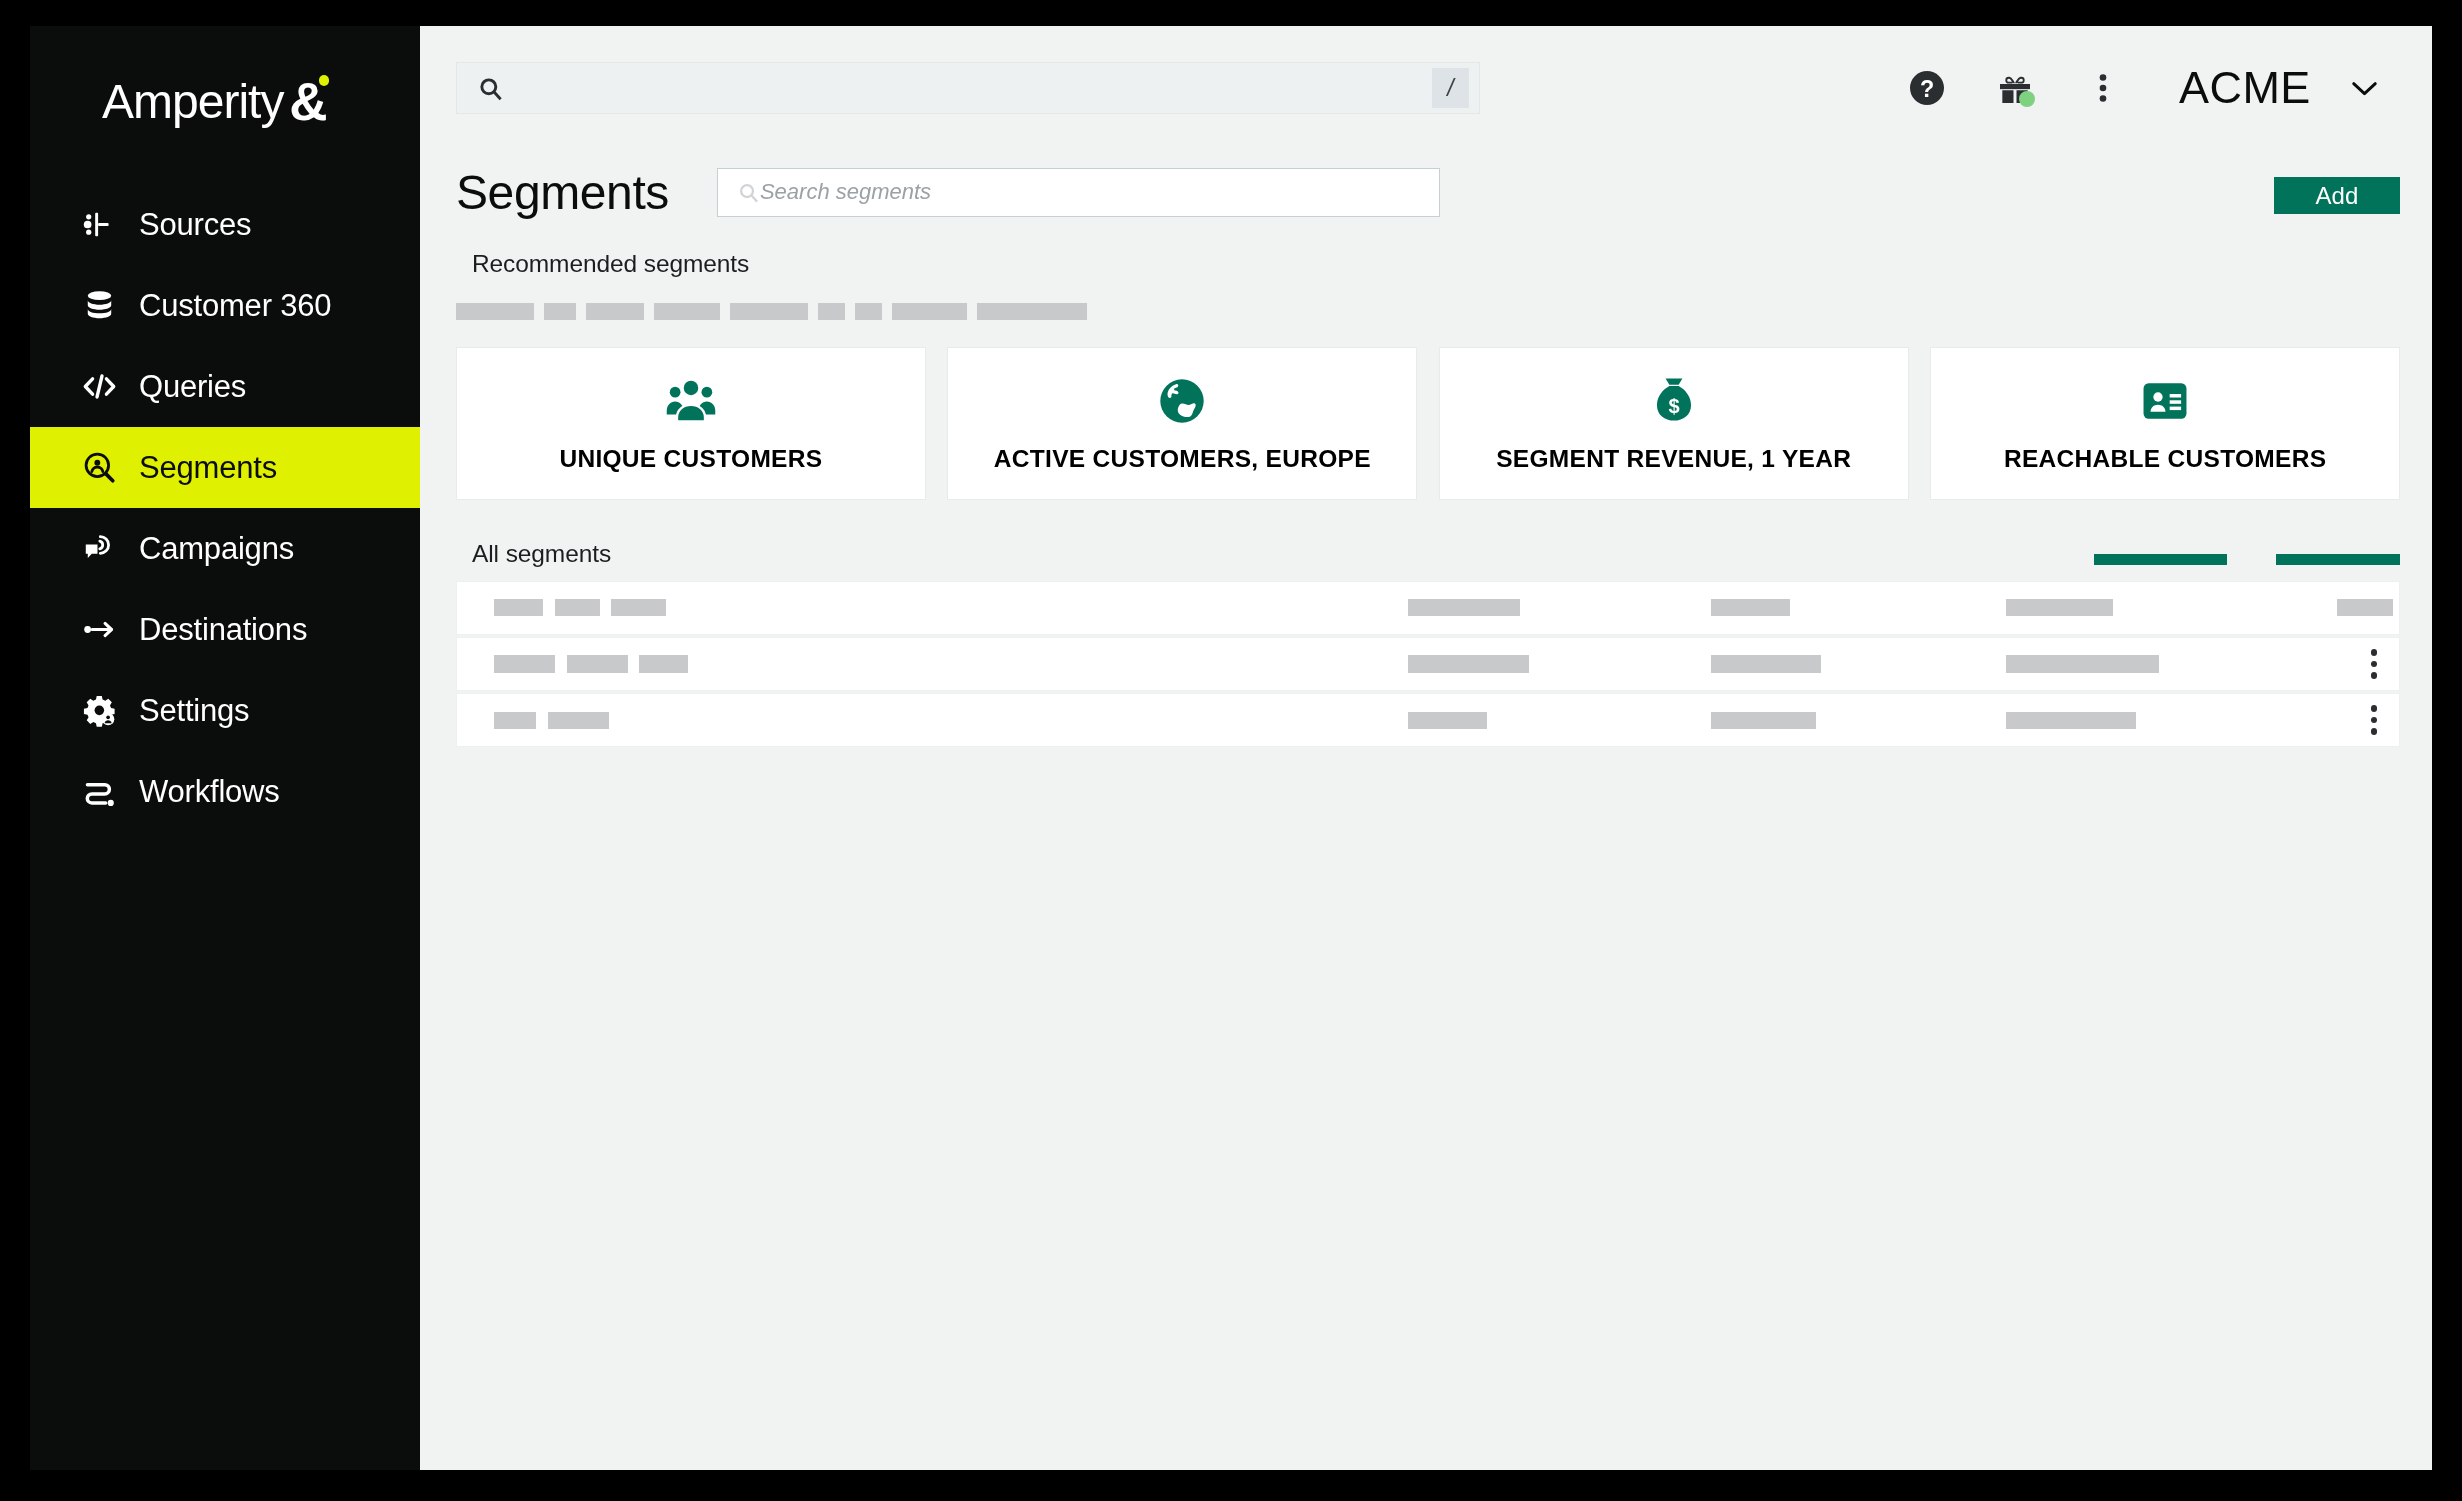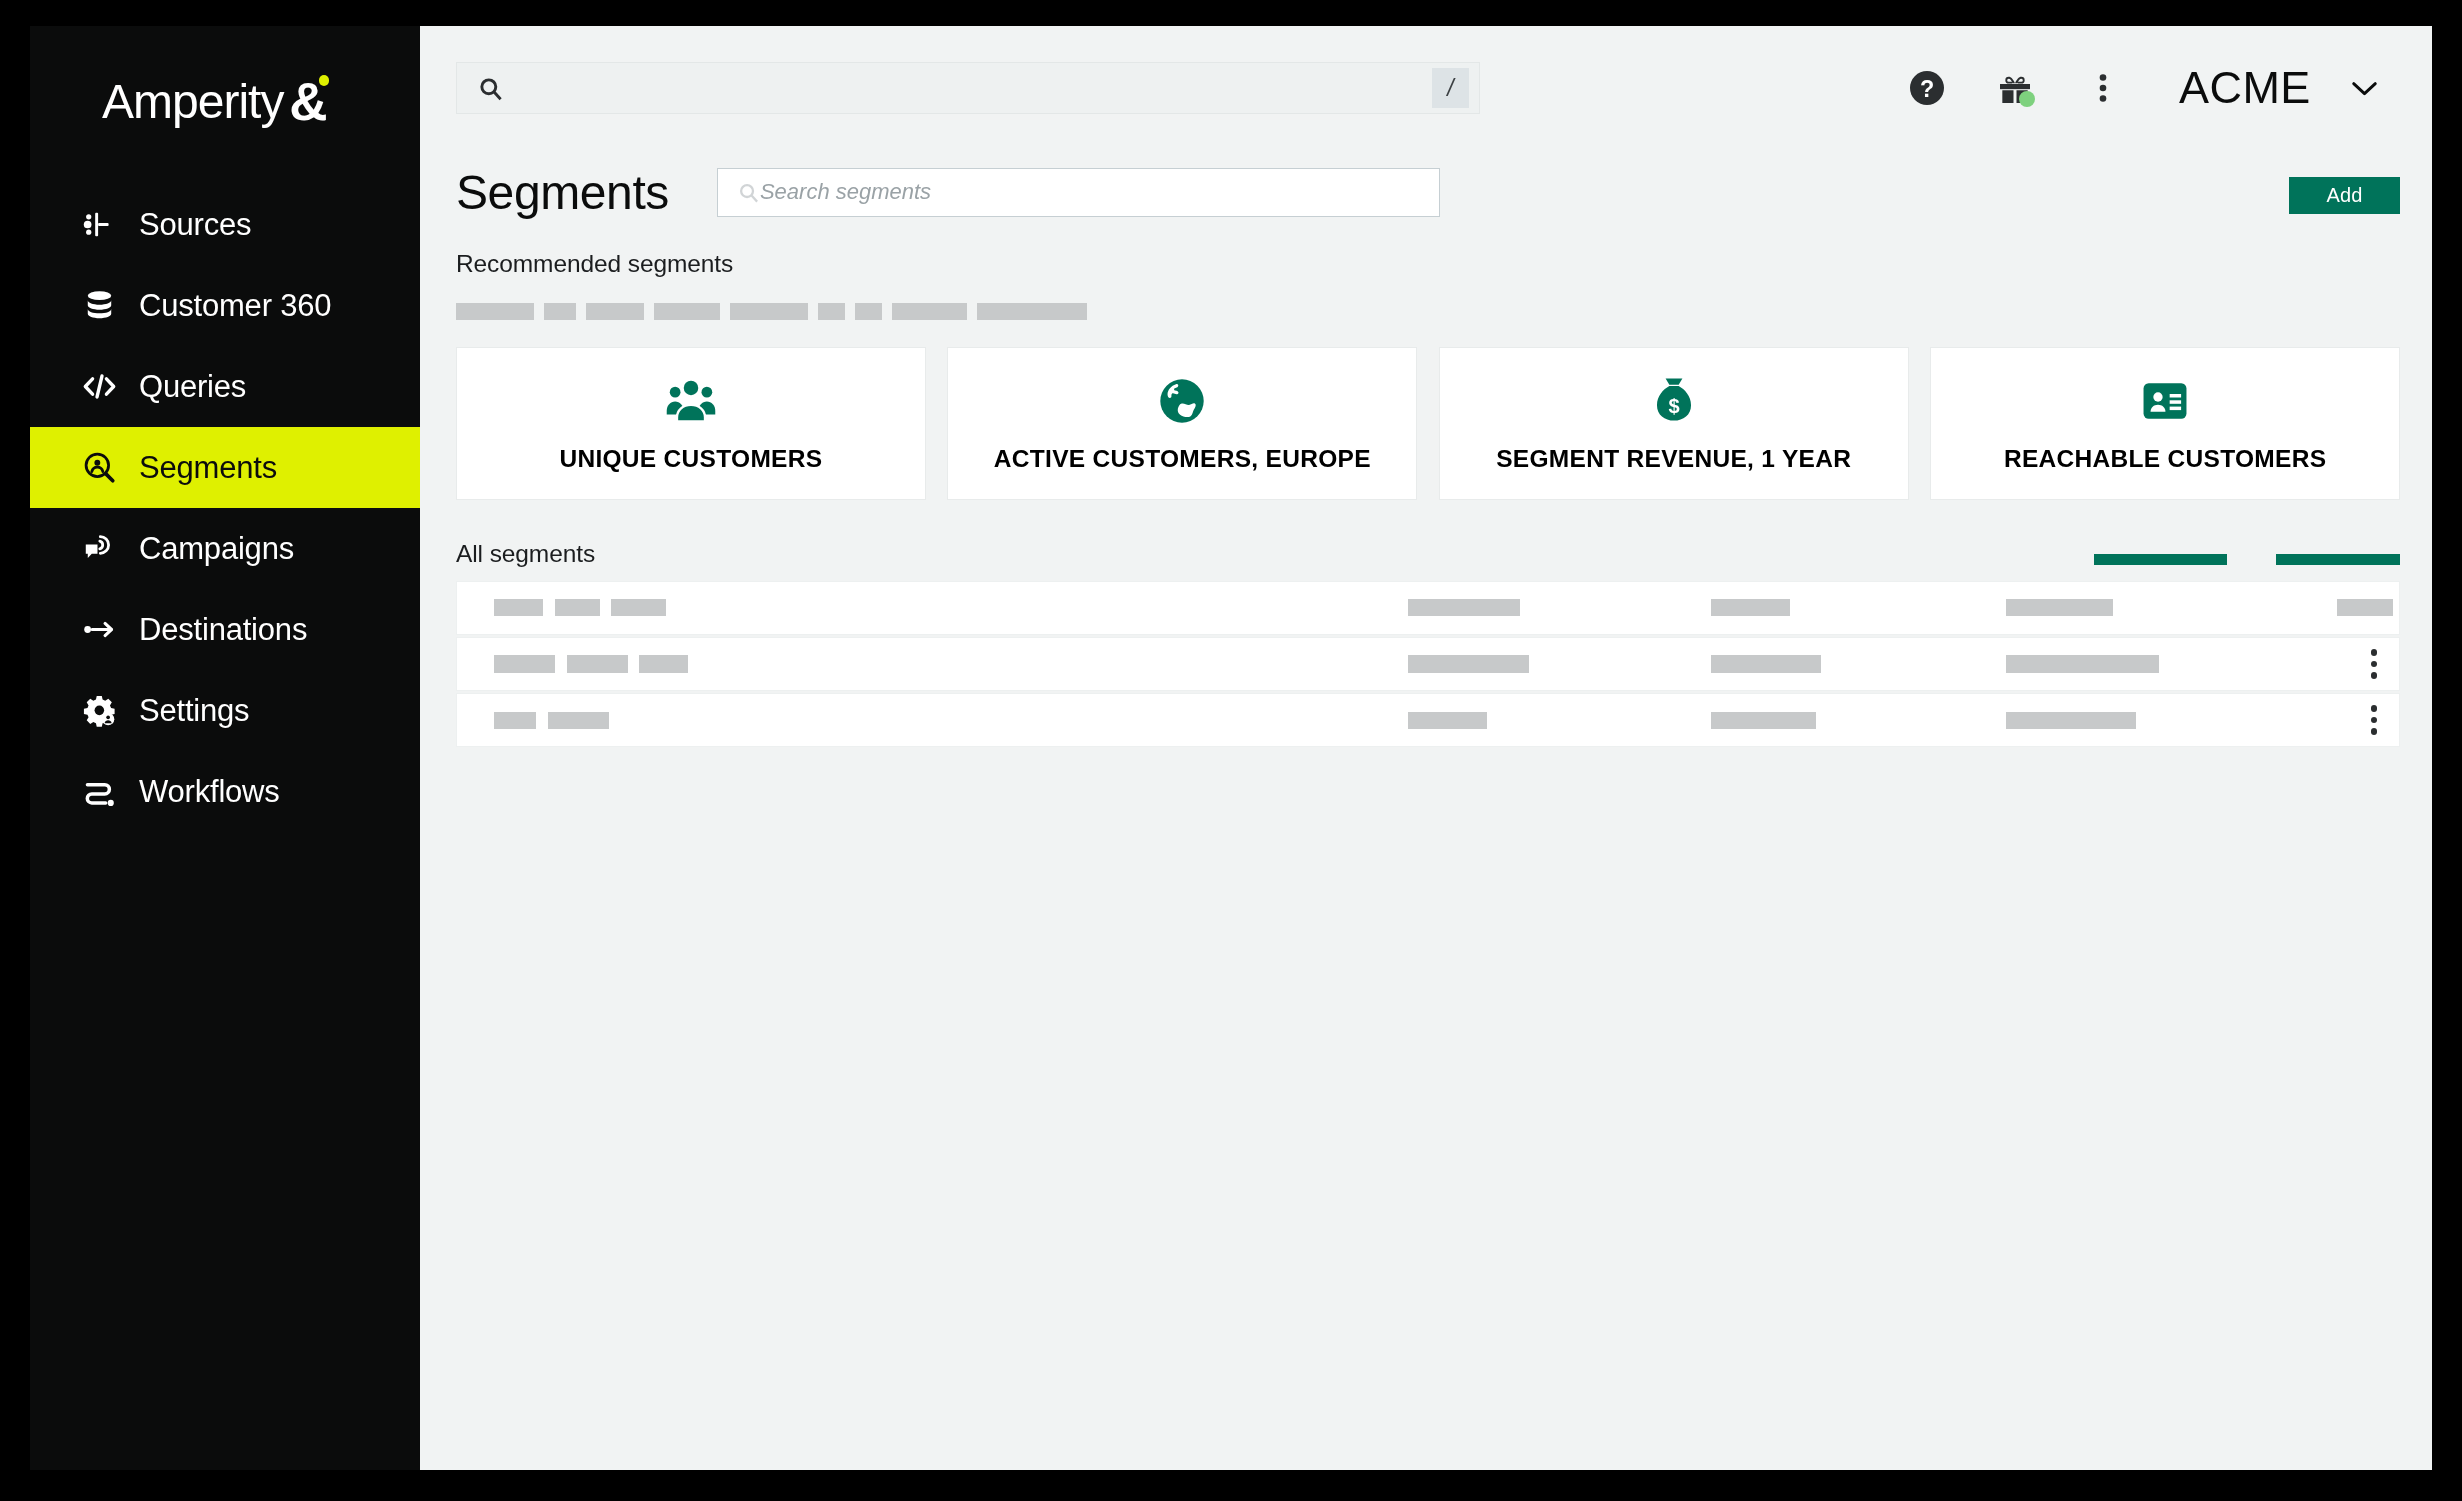--- a/index.html
+++ b/index.html
@@ -226,39 +226,40 @@
     color: #9aa2a6;
     font-family: "Liberation Sans", sans-serif;
     min-width: 0;
   }
   .seg-search input::placeholder { color: #9aa2a6; font-style: italic; }
 
   .add-button {
     position: absolute;
     right: 0;
     top: 27px;
-    width: 111px;
+    width: 126px;
     height: 37px;
     background: #00735a;
     color: #ffffff;
     border: none;
-    font-size: 20px;
+    font-size: 24px;
     font-family: "Liberation Sans", sans-serif;
     letter-spacing: 0.1px;
     cursor: pointer;
     line-height: 37px;
     text-align: center;
     padding: 0;
   }
 
   .section-label {
     font-size: 24.5px;
     color: #1b1d1f;
     margin-top: 16px;
     letter-spacing: -0.1px;
+    margin-left: 16px;
   }
 
   
   .skel-row {
     display: flex;
     align-items: center;
     gap: 10px;
     margin-top: 24.5px;
     height: 17.3px;
   }

